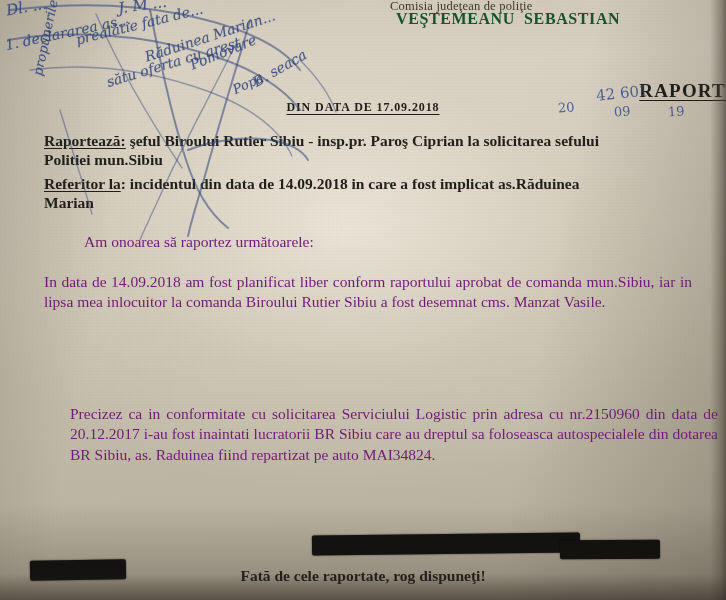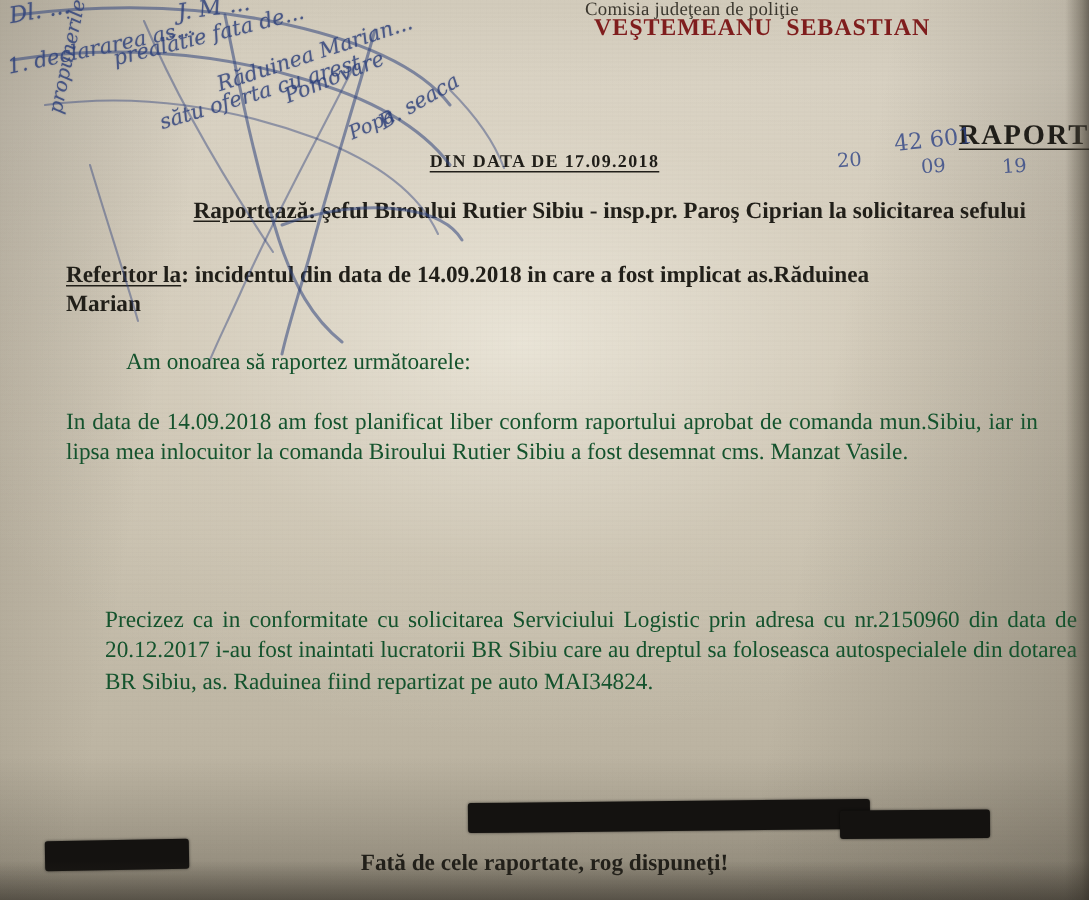--- a/index.html
+++ b/index.html
@@ -63,44 +63,44 @@
     line-height: 1.32;
     white-space: pre-wrap;
   }
   .hdr-dept {
     top: -2px; left: 390px; width: 330px;
     font-size: 12.5px; color: #3b372e; letter-spacing: .2px;
     font-family: "Liberation Serif", serif;
   }
   .hdr-name {
     top: 8px; left: 396px; width: 330px;
-    font-size: 16px; font-weight: bold; letter-spacing: .6px; color: #7f1d1d;
+    font-size: 16px; font-weight: bold; letter-spacing: .6px; color: #14532d;
   }
   .title {
     top: 78px; left: 0; width: 726px; text-align: right;
     font-size: 19px; font-weight: bold; letter-spacing: 1.2px; color: #201e19;
   }
   .title .u { text-decoration: underline; text-underline-offset: 3px; }
   .subtitle {
     top: 100px; left: 0; width: 726px; text-align: center;
     font-size: 12px; font-weight: bold; letter-spacing: .9px; color: #201e19;
   }
   .subtitle .u { text-decoration: underline; text-underline-offset: 3px; }
 
   .lead {
     left: 44px; width: 640px; font-size: 15.5px; font-weight: bold; color: #211f19;
   }
   .lead .u { text-decoration: underline; text-underline-offset: 2px; }
-  .l1 { top: 131px; text-align: right; }
+  .l1 { top: 131px; }
   .l2 { top: 150px; }
   .l3 { top: 174px; }
   .l4 { top: 193px; }
 
   .body {
-    left: 44px; width: 648px; font-size: 15.5px; color: #14532d;
+    left: 44px; width: 648px; font-size: 15.5px; color: #701a75;
     text-align: justify;
   }
   .p-intro { top: 232px; left: 84px; width: 600px; }
   .p1 { top: 272px; }
   .p2 { top: 348px; }
   .p3 { top: 404px; margin-left: 26px; }
   .p4 { top: 490px; }
   .closing {
     top: 566px; left: 0; width: 726px; text-align: center;
     font-size: 15.5px; font-weight: bold; color: #211f19;
@@ -168,20 +168,21 @@
   <div class="paper"></div>
   <div class="grain"></div>
 
   <div class="txt hdr-dept">Comisia judeţean de poliţie</div>
   <div class="txt hdr-name">VEŞTEMEANU  SEBASTIAN</div>
 
   <div class="txt title"><span class="u">RAPORT</span></div>
   <div class="txt subtitle"><span class="u">DIN DATA DE 17.09.2018</span></div>
 
   <div class="txt lead l1"><span class="u">Raportează:</span><span> şeful Biroului Rutier Sibiu - insp.pr. Paroş Ciprian la solicitarea sefului</span></div>
+  <div class="txt lead l2">Politiei mun.Sibiu</div>
   <div class="txt lead l3"><span class="u">Referitor la</span><span>: incidentul din data de 14.09.2018 in care a fost implicat as.Răduinea</span></div>
   <div class="txt lead l4">Marian</div>
 
   <div class="txt body p-intro">Am onoarea să raportez următoarele:</div>
   <div class="txt body p1">In data de 14.09.2018 am fost planificat liber conform raportului aprobat de comanda mun.Sibiu, iar in lipsa mea inlocuitor la comanda Biroului Rutier Sibiu a fost desemnat cms. Manzat Vasile.</div>
   <div class="txt body p3">Precizez ca in conformitate cu solicitarea Serviciului Logistic prin adresa cu nr.2150960 din data de 20.12.2017 i-au fost inaintati lucratorii BR Sibiu care au dreptul sa foloseasca autospecialele din dotarea BR Sibiu, as. Raduinea fiind repartizat pe auto MAI34824.</div>
   <div class="txt closing">Fată de cele raportate, rog dispuneţi!</div>
 
   <div class="stamp-num sn1">42 601</div>
   <div class="stamp-num sn2">20</div>

